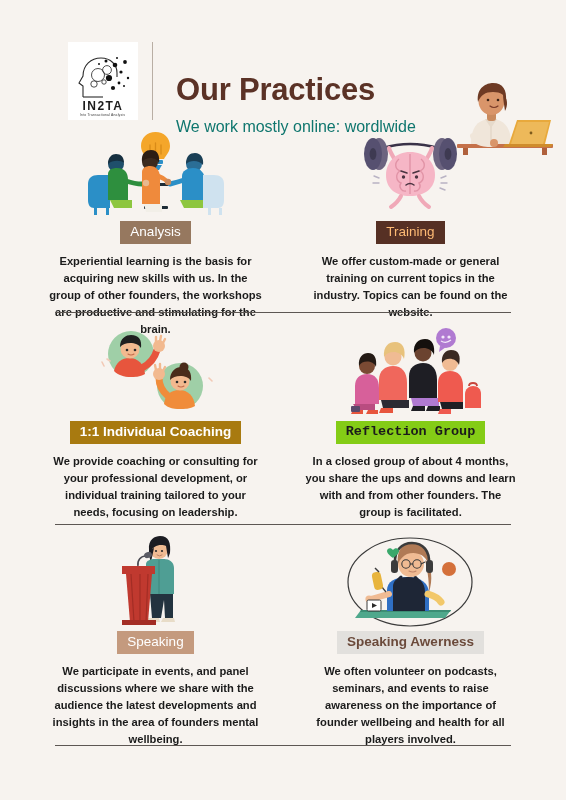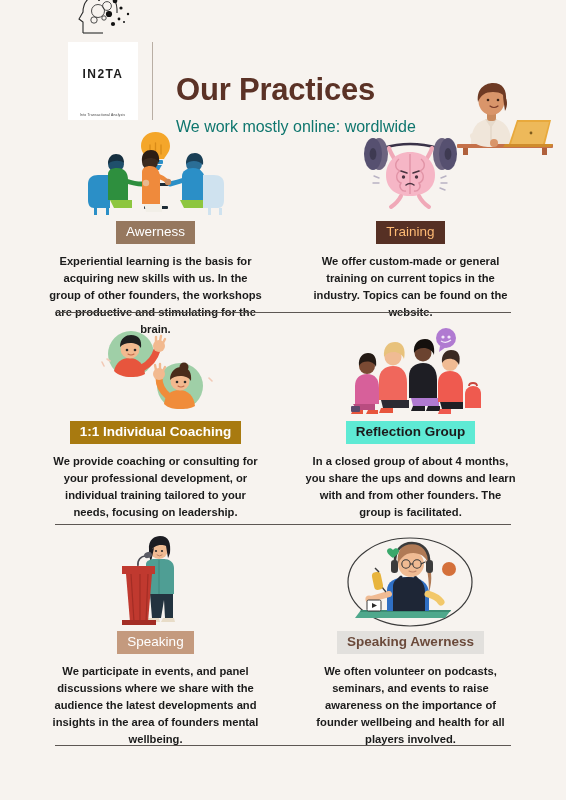--- a/index.html
+++ b/index.html
@@ -9,21 +9,21 @@
     font-family:"Liberation Sans", sans-serif;
     overflow:hidden;
   }
   .page{position:relative;width:566px;height:800px;box-sizing:border-box;}
 
   
   .header{position:absolute;left:0;top:30px;width:566px;height:100px;}
   .logo-box{
     position:absolute;left:68px;top:12px;width:70px;height:78px;
     background:#ffffff;display:flex;flex-direction:column;
-    align-items:center;justify-content:flex-end;padding-bottom:3px;box-sizing:border-box;gap:32px;
+    align-items:center;justify-content:flex-end;padding-bottom:3px;box-sizing:border-box;
   }
   .logo-art{position:relative;width:60px;height:46px;margin-bottom:1px;}
   .logo-word{
     font-size:12px;font-weight:700;letter-spacing:1.4px;color:#1d1d1d;line-height:1;
     font-family:"Liberation Sans", sans-serif;
   }
   .logo-tag{font-size:3.2px;color:#3a3a3a;letter-spacing:.2px;line-height:1;margin-top:2px;
     transform:scaleX(1.05);white-space:nowrap;}
   .vrule{position:absolute;left:152px;top:12px;width:1px;height:78px;background:#b9aea4;}
   .title{
@@ -165,21 +165,21 @@
         <path d="M156 54 C150 56 146 57 142 58" stroke="#2b8fc7" stroke-width="5" fill="none" stroke-linecap="round"></path>
 
         <path d="M196 58 C196 52 192 49 186 49 L175 49 L175 82 L190 82 C194 82 196 79 196 74 Z" fill="#cfe2ef"></path>
         <rect x="180" y="82" width="3" height="7" fill="#cfe2ef"></rect>
         <rect x="191" y="82" width="3" height="7" fill="#cfe2ef"></rect>
 
         <circle cx="118" cy="57" r="3.2" fill="#e8b98f"></circle>
         <circle cx="140" cy="56" r="3.2" fill="#c98a5e"></circle>
       </svg>
     </div>
-    <span class="badge" style="background:#96785f;color:#ffffff;">Awerness</span>
+    <span class="badge" style="background:#96785f;color:#ffffff;">Analysis</span>
     <p class="desc">Experiential learning is the basis for acquiring new skills with us. In the group of other founders, the workshops are productive and stimulating for the brain.</p>
   </div>
 
   <div class="cell col-r" style="top:126px;">
     <div class="art">
       <svg viewBox="0 0 255 95" width="255" height="95">
 
         <path d="M100 22 Q127 14 155 22" stroke="#3a3248" stroke-width="2.6" fill="none"></path>
 
         <ellipse cx="96" cy="28" rx="9" ry="16" fill="#6c6480"></ellipse>
@@ -290,21 +290,21 @@
         <circle cx="167" cy="37" r="8" fill="#f0bb93"></circle>
         <path d="M159 37 C158 28 163 24 168 24 C176 24 178 30 176 39 C173 31 162 31 159 37 Z" fill="#3a2a22"></path>
         <path d="M157 76 L180 76 L180 83 L159 83 Z" fill="#1e1e24"></path>
         <path d="M157 83 L168 83 L168 88 L155 88 Z" fill="#ef5a4f"></path>
 
         <path d="M182 68 C182 63 186 60 190 60 C195 60 198 63 198 68 L198 82 L182 82 Z" fill="#ef5a4f"></path>
         <path d="M186 60 C186 56 194 56 194 60" stroke="#c7453c" stroke-width="1.8" fill="none"></path>
         <rect x="68" y="80" width="9" height="6" rx="1" fill="#5a4a6b"></rect>
       </svg>
     </div>
-    <span class="badge bold" style="background:#5eead4;color:#1b1b1b;">Reflection Group</span>
+    <span class="badge bold" style="background:#84cc16;color:#1b1b1b;font-family:Liberation Mono, monospace;">Reflection Group</span>
     <p class="desc">In a closed group of about 4 months, you share the ups and downs and learn with and from other founders. The group is facilitated.</p>
   </div>
 
   <div class="divider" style="top:524px;"></div>
 
   <div class="cell col-l" style="top:536px;">
     <div class="art">
       <svg viewBox="0 0 255 95" width="255" height="95">
 
         <circle cx="131" cy="14" r="9" fill="#f0bb93"></circle>

